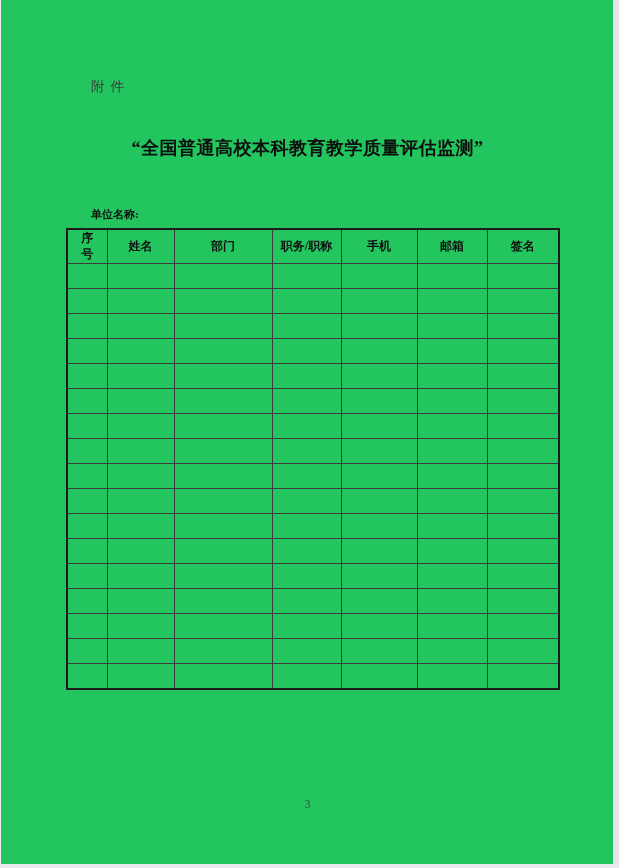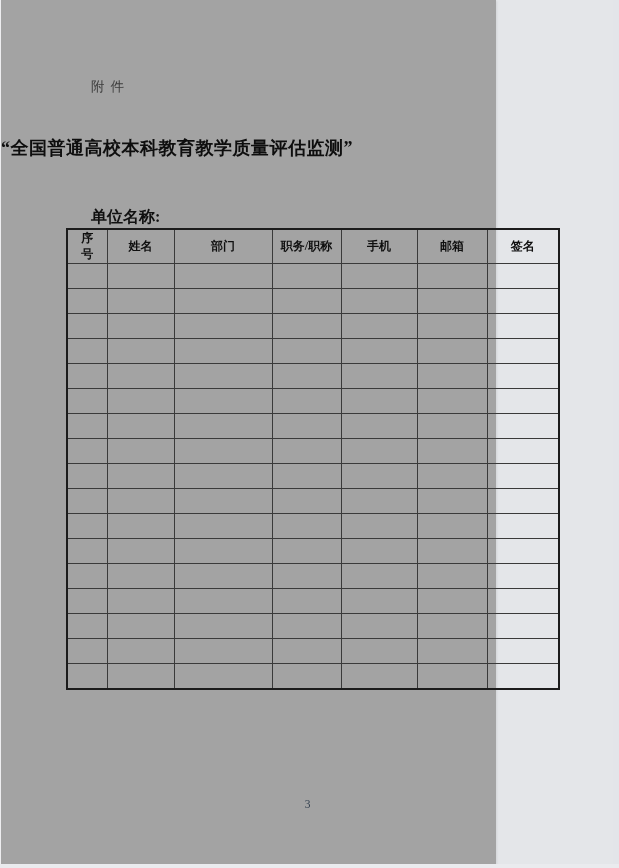--- a/index.html
+++ b/index.html
@@ -6,47 +6,47 @@
   body {
     width: 619px; height: 868px;
     background: #e4e6e9;
     font-family: "Liberation Serif", "DejaVu Serif", serif;
     color: #1a1a1a;
     overflow: hidden;
   }
   .viewer { position: relative; width: 619px; height: 868px; }
   .page {
     position: absolute; left: 0; top: 0;
-    width: 496px; height: 864px;
-    background: #a3a3a3;
+    width: 613px; height: 864px;
+    background: #22c55e;
     border-left: 1px solid #ededef;
     box-sizing: border-box;
     box-shadow: 1px 1px 2px rgba(0,0,0,0.08);
   }
   .edge-right {
     position: absolute; right: 0; top: 0; width: 6px; height: 868px;
     background: #e3e5e9;
   }
   .edge-bottom {
     position: absolute; left: 0; bottom: 0; width: 619px; height: 4px;
     background: #eaebee;
   }
   .attachment-label {
     position: absolute; left: 90px; top: 78px;
     font-size: 13.5px; letter-spacing: 6px; color: #3c3c3c;
   }
   .doc-title {
     position: absolute; left: 0; top: 134px; width: 613px;
-    font-weight: bold; color: #0e0e0e;
+    text-align: center; font-weight: bold; color: #0e0e0e;
     font-size: 18px; letter-spacing: 0.5px;
   }
   .doc-title .line { display: block; line-height: 29px; }
   .unit-label {
     position: absolute; left: 90px; top: 207px;
-    font-size: 16px; font-weight: bold; color: #111;
+    font-size: 11px; font-weight: bold; color: #111;
   }
   table.signup-table {
     position: absolute; left: 65px; top: 228px;
     width: 492px;
     border-collapse: collapse; table-layout: fixed;
     border: 2px solid #1c1c1c;
   }
   .signup-table th, .signup-table td {
     border: 1px solid #3a3a3a;
     padding: 0;

